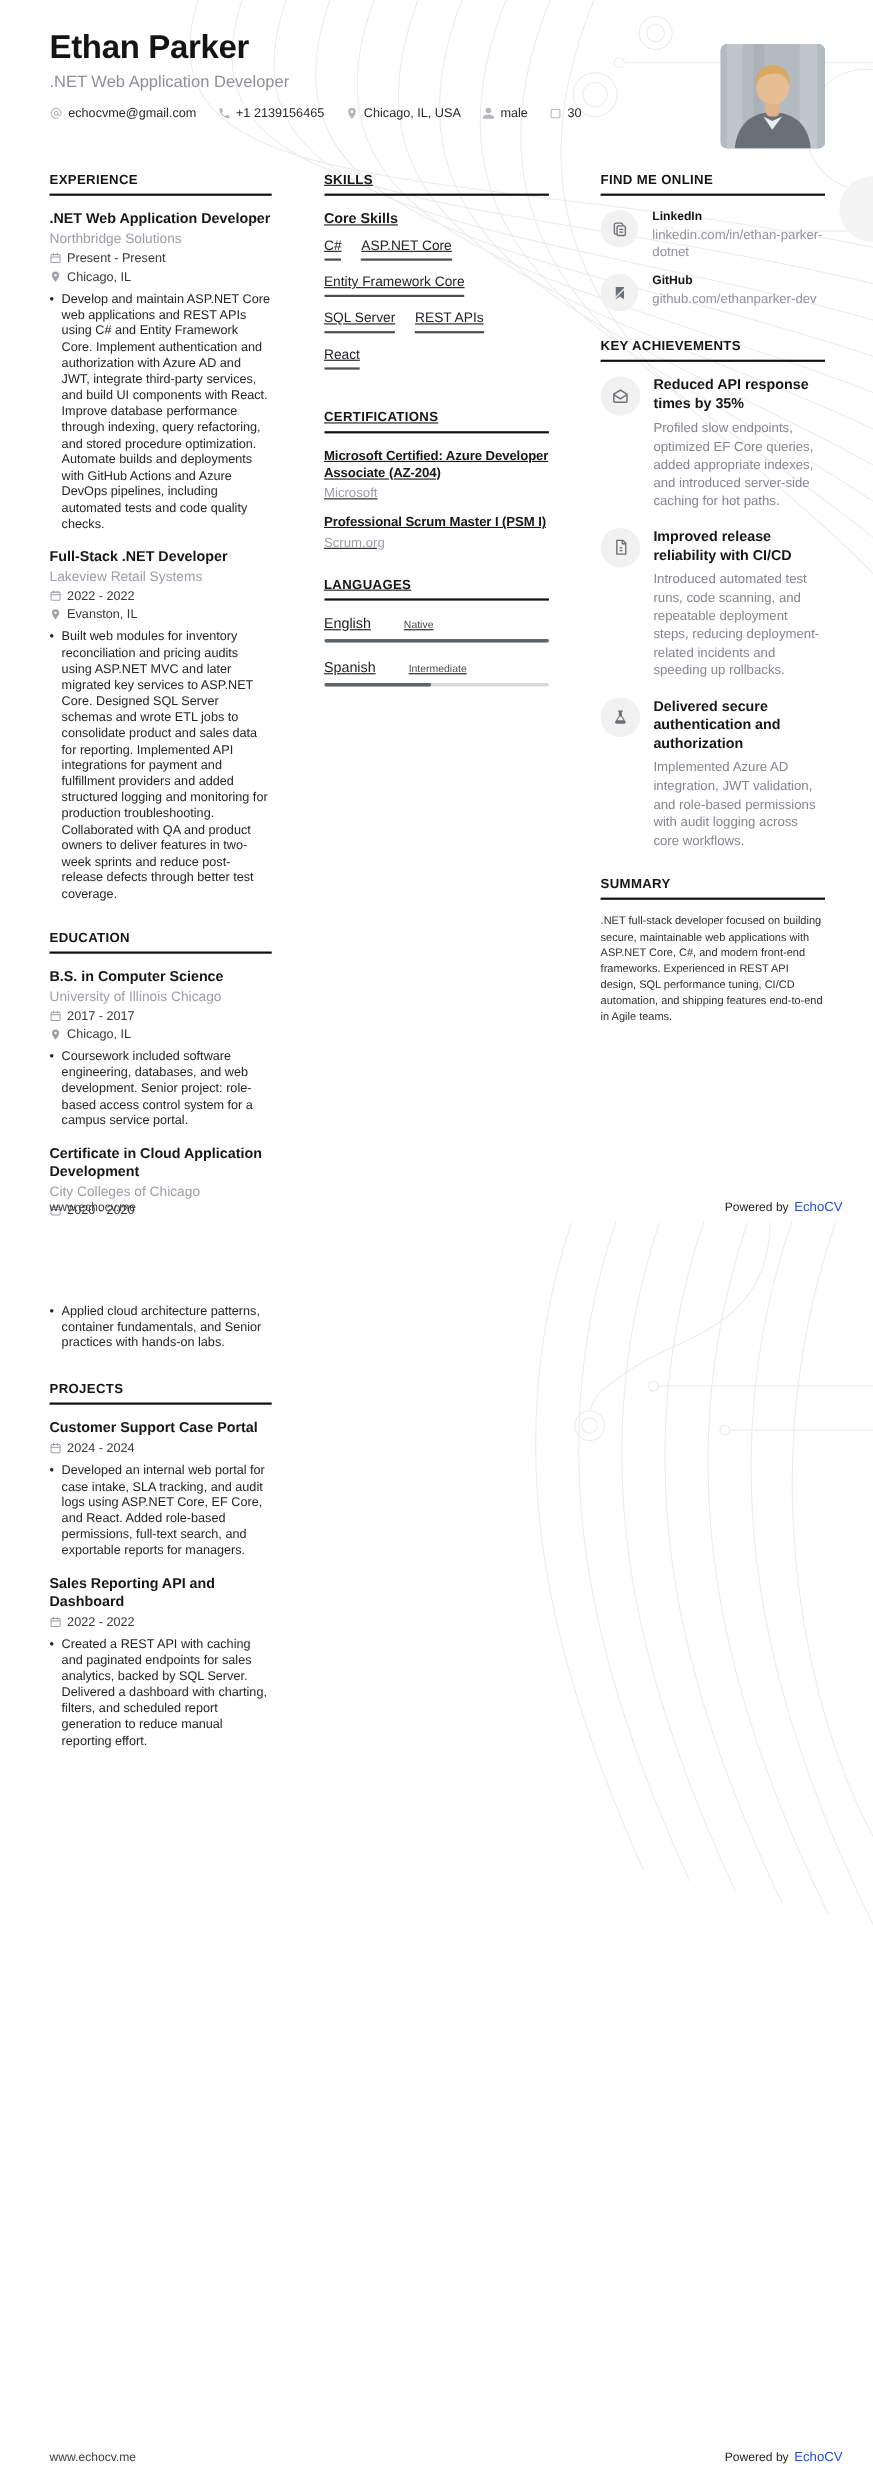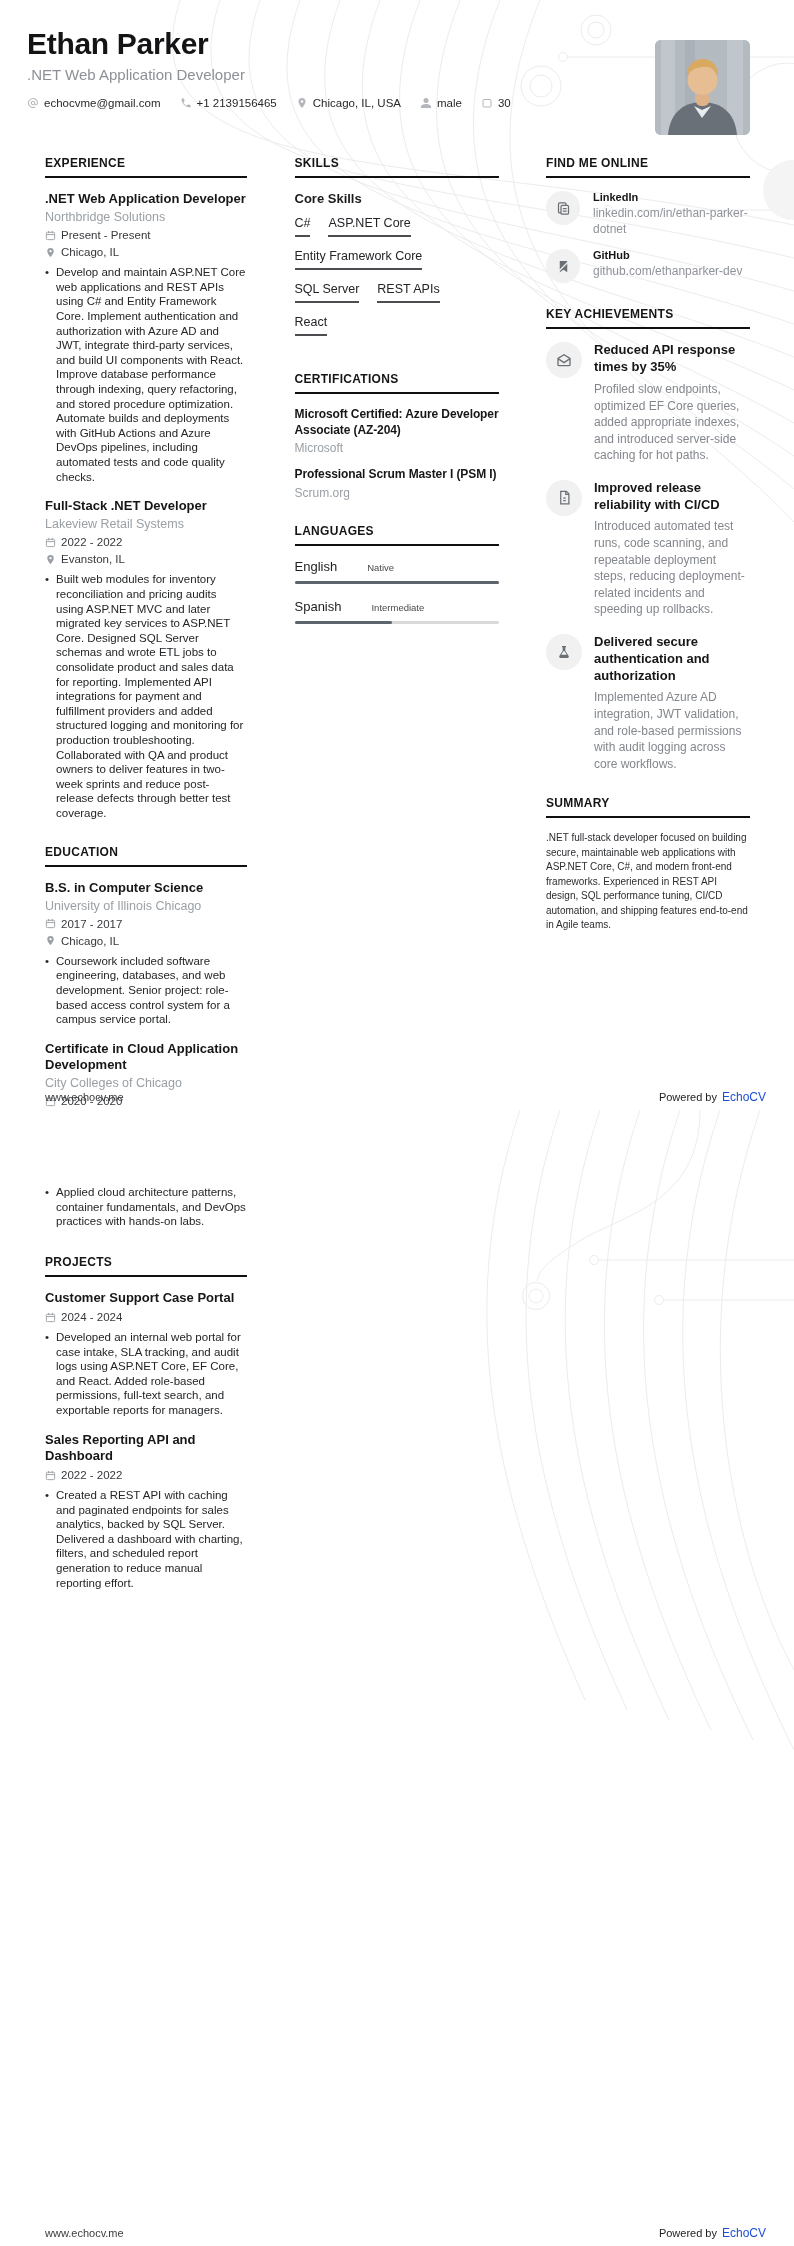--- a/index.html
+++ b/index.html
@@ -9,46 +9,46 @@
     font-family:"Liberation Sans","DejaVu Sans",sans-serif;
     color:#1a1a1c;
   }
   .page { position:relative; width:794px; overflow:hidden; background:#fff; }
   .page-1 { height:1110px; }
   .page-2 { height:1136px; }
   .decor { position:absolute; inset:0; pointer-events:none; }
   .content { position:relative; z-index:1; }
 
   
-  .header { padding:27px 44px 0 27px; }
+  .header { padding:27px 44px 0 45px; }
   .name { font-size:30px; font-weight:700; letter-spacing:-0.3px; color:#141416; }
   .headline { font-size:15px; color:#8d9096; margin-top:5px; }
   .contact-row { display:flex; align-items:center; gap:19px; margin-top:14px; flex-wrap:wrap; }
   .contact-item { display:flex; align-items:center; gap:5px; font-size:11.5px; color:#27292c; }
   .contact-item .cicon { display:flex; color:#b3b6ba; }
   .photo-wrap { position:absolute; top:40px; right:44px; width:95px; height:95px;
     border-radius:6px; overflow:hidden; z-index:2; background:#b3bac0; }
 
   
   .cols { display:flex; justify-content:space-between; padding:0 44px 0 45px; margin-top:47px; }
   .col-left  { width:202px; }
-  .col-mid   { width:204px; }
+  .col-mid   { width:204px;text-decoration:underline; }
   .col-right { width:204px; }
 
   section { margin-bottom:24px; }
   .sec-head {
     font-size:12px; font-weight:700; letter-spacing:0.3px; color:#151517;
     padding-bottom:6px; border-bottom:2.5px solid #101012; margin-bottom:13px;
     text-transform:uppercase;
   }
 
   .entry { margin-bottom:14px; }
   .entry-title { font-size:13px; font-weight:700; color:#161618; line-height:1.25; }
   .entry-sub { font-size:12.5px; color:#9aa0a5; margin-top:3px; }
-  .meta-row { display:flex; align-items:center; gap:5px; margin-top:5px;
+  .meta-row { display:flex; align-items:flex-start; gap:5px; margin-top:5px;
     font-size:11.5px; color:#36383b; }
   .meta-row .micon { display:flex; color:#9aa0a5; }
   .bullets { list-style:none; margin-top:7px; }
   .bullets li { position:relative; padding-left:11px; font-size:11.5px; line-height:1.27;
     color:#232527; margin-bottom:4px; }
   .bullets li::before { content:"•"; position:absolute; left:0; top:0; color:#232527; }
 
   
   .skill-group-label { font-size:13px; font-weight:700; color:#1b1b1d; margin-bottom:10px; }
   .skill-tags { display:flex; flex-wrap:wrap; }
@@ -446,21 +446,21 @@
       <circle cx="594" cy="150" r="4.5"></circle>
       <path d="M599,150 H794"></path>
       <circle cx="659" cy="190" r="4.5"></circle>
       <path d="M664,190 H794"></path>
     </g>
   </svg>
 
   <div class="content">
     <div class="p2-left">
       <ul class="bullets">
-        <li>Applied cloud architecture patterns, container fundamentals, and DevOps practices with hands-on labs.</li>
+        <li>Applied cloud architecture patterns, container fundamentals, and Senior practices with hands-on labs.</li>
       </ul>
 
       <section style="margin-top:26px;">
         <div class="sec-head">PROJECTS</div>
 
         <div class="entry">
           <div class="entry-title">Customer Support Case Portal</div>
           <div class="meta-row">
             <span class="micon">
               <svg width="11" height="11" viewBox="0 0 24 24" fill="none" stroke="currentColor" stroke-width="2">

